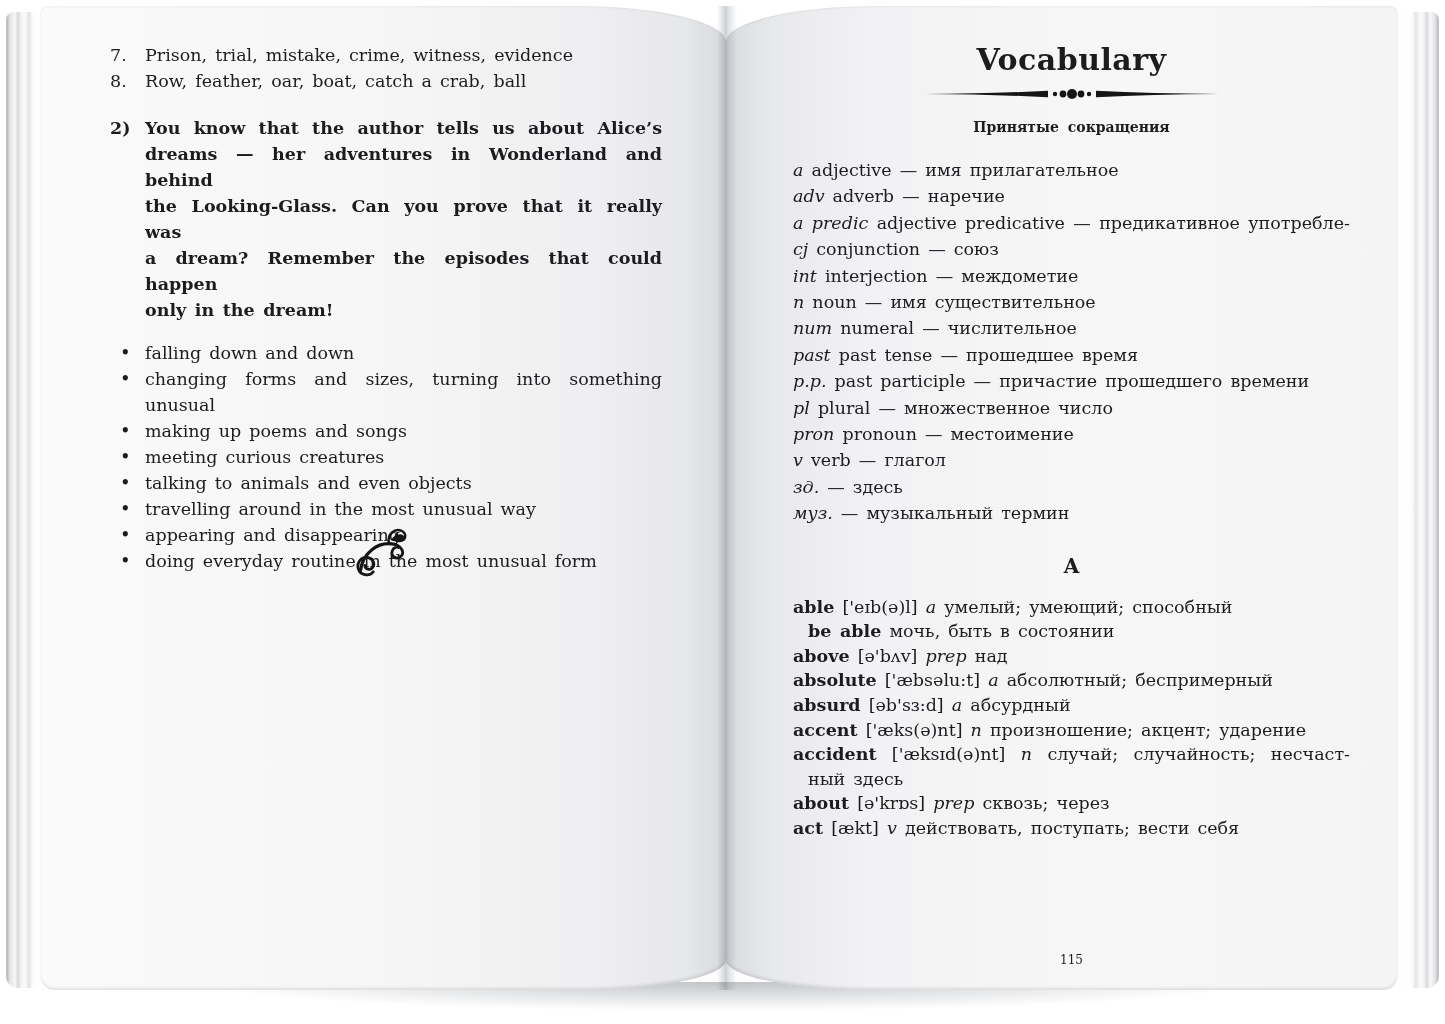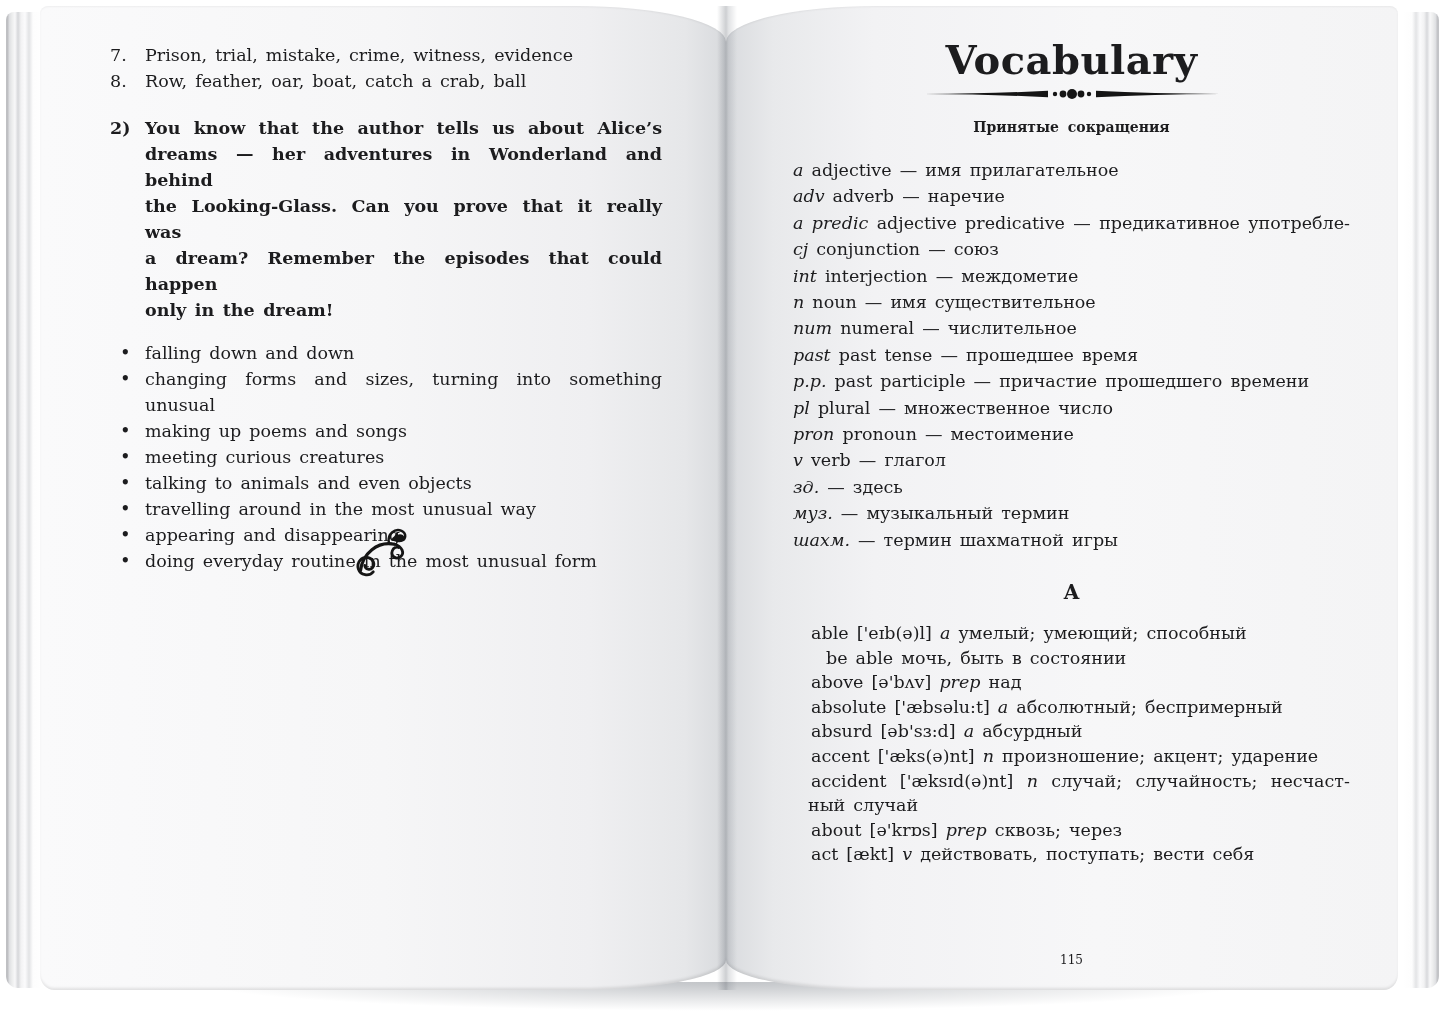--- a/index.html
+++ b/index.html
@@ -56,30 +56,30 @@
   .taskbody{flex:1;}
   .jline{text-align:justify;text-align-last:justify;}
   .bullets{margin-top:17px;}
   .brow{display:flex;}
   .bdot{flex:0 0 25px;margin-left:10px;font-size:18px;}
   .btxt{flex:1;}
   .ornament{position:absolute;left:346px;top:520px;width:68px;height:70px;}
 
   
   .right-content{position:absolute;left:787px;top:38px;width:557px;font-size:17.5px;line-height:26.4px;word-spacing:2.5px;}
-  .vtitle{text-align:center;font-size:40px;line-height:40px;font-weight:bold;letter-spacing:.5px;}
+  .vtitle{text-align:center;font-size:30px;line-height:40px;font-weight:bold;letter-spacing:.5px;}
   .vdivider{display:block;margin:6px auto 0;}
   .vsub{text-align:center;font-weight:bold;font-size:14px;line-height:25px;margin-top:13px;word-spacing:4px;}
   .abbrs{margin-top:17px;}
   .letter{text-align:center;font-weight:bold;font-size:20px;line-height:26px;margin:26px 0 16px;}
   .entries{line-height:24.6px;}
   .indent{padding-left:15px;}
   .pagenum{position:absolute;left:787px;top:951px;width:557px;text-align:center;font-size:12px;}
   i{font-style:italic;}
-  b{font-weight:normal;margin-left:18px;}
+  b{font-weight:bold;}
 </style>
 </head>
 <body>
 
 <div class="book">
   <div class="floor-shadow"></div>
   <div class="edge edge-left"></div>
   <div class="edge edge-right"></div>
   <div class="page page-left"></div>
   <div class="page page-right"></div>
@@ -176,33 +176,32 @@
       <div class="arow"><i>int</i> <span>interjection</span> <span>—</span> <span>междометие</span></div>
       <div class="arow"><i>n</i> <span>noun</span> <span>—</span> <span>имя существительное</span></div>
       <div class="arow"><i>num</i> <span>numeral</span> <span>—</span> <span>числительное</span></div>
       <div class="arow"><i>past</i> <span>past tense</span> <span>—</span> <span>прошедшее время</span></div>
       <div class="arow"><i>p.p.</i> <span>past participle</span> <span>—</span> <span>причастие прошедшего времени</span></div>
       <div class="arow"><i>pl</i> <span>plural</span> <span>—</span> <span>множественное число</span></div>
       <div class="arow"><i>pron</i> <span>pronoun</span> <span>—</span> <span>местоимение</span></div>
       <div class="arow"><i>v</i> <span>verb</span> <span>—</span> <span>глагол</span></div>
       <div class="arow"><i>зд.</i> <span>—</span> <span>здесь</span></div>
       <div class="arow"><i>муз.</i> <span>—</span> <span>музыкальный термин</span></div>
-      <div class="arow"><i>шахм.</i> <span>—</span> <span>термин шахматной игры</span></div>
     </div>
 
     <div class="letter">A</div>
 
     <div class="entries">
       <div class="erow"><b>able</b> <span>['eɪb(ə)l]</span> <i>a</i> <span>умелый; умеющий; способный</span></div>
       <div class="erow indent"><b>be able</b> <span>мочь, быть в состоянии</span></div>
       <div class="erow"><b>above</b> <span>[ə'bʌv]</span> <i>prep</i> <span>над</span></div>
       <div class="erow"><b>absolute</b> <span>['æbsəlu:t]</span> <i>a</i> <span>абсолютный; беспримерный</span></div>
       <div class="erow"><b>absurd</b> <span>[əb'sɜ:d]</span> <i>a</i> <span>абсурдный</span></div>
       <div class="erow"><b>accent</b> <span>['æks(ə)nt]</span> <i>n</i> <span>произношение; акцент; ударение</span></div>
       <div class="erow jline"><b>accident</b> <span>['æksɪd(ə)nt]</span> <i>n</i> <span>случай; случайность; несчаст-</span></div>
-      <div class="erow indent"><span>ный случай</span></div>
+      <div class="erow indent"><span>ный здесь</span></div>
       <div class="erow"><b>about</b> <span>[ə'krɒs]</span> <i>prep</i> <span>сквозь; через</span></div>
       <div class="erow"><b>act</b> <span>[ækt]</span> <i>v</i> <span>действовать, поступать; вести себя</span></div>
     </div>
   </div>
 
   <div class="pagenum">115</div>
 </div>
 
 </body></html>

